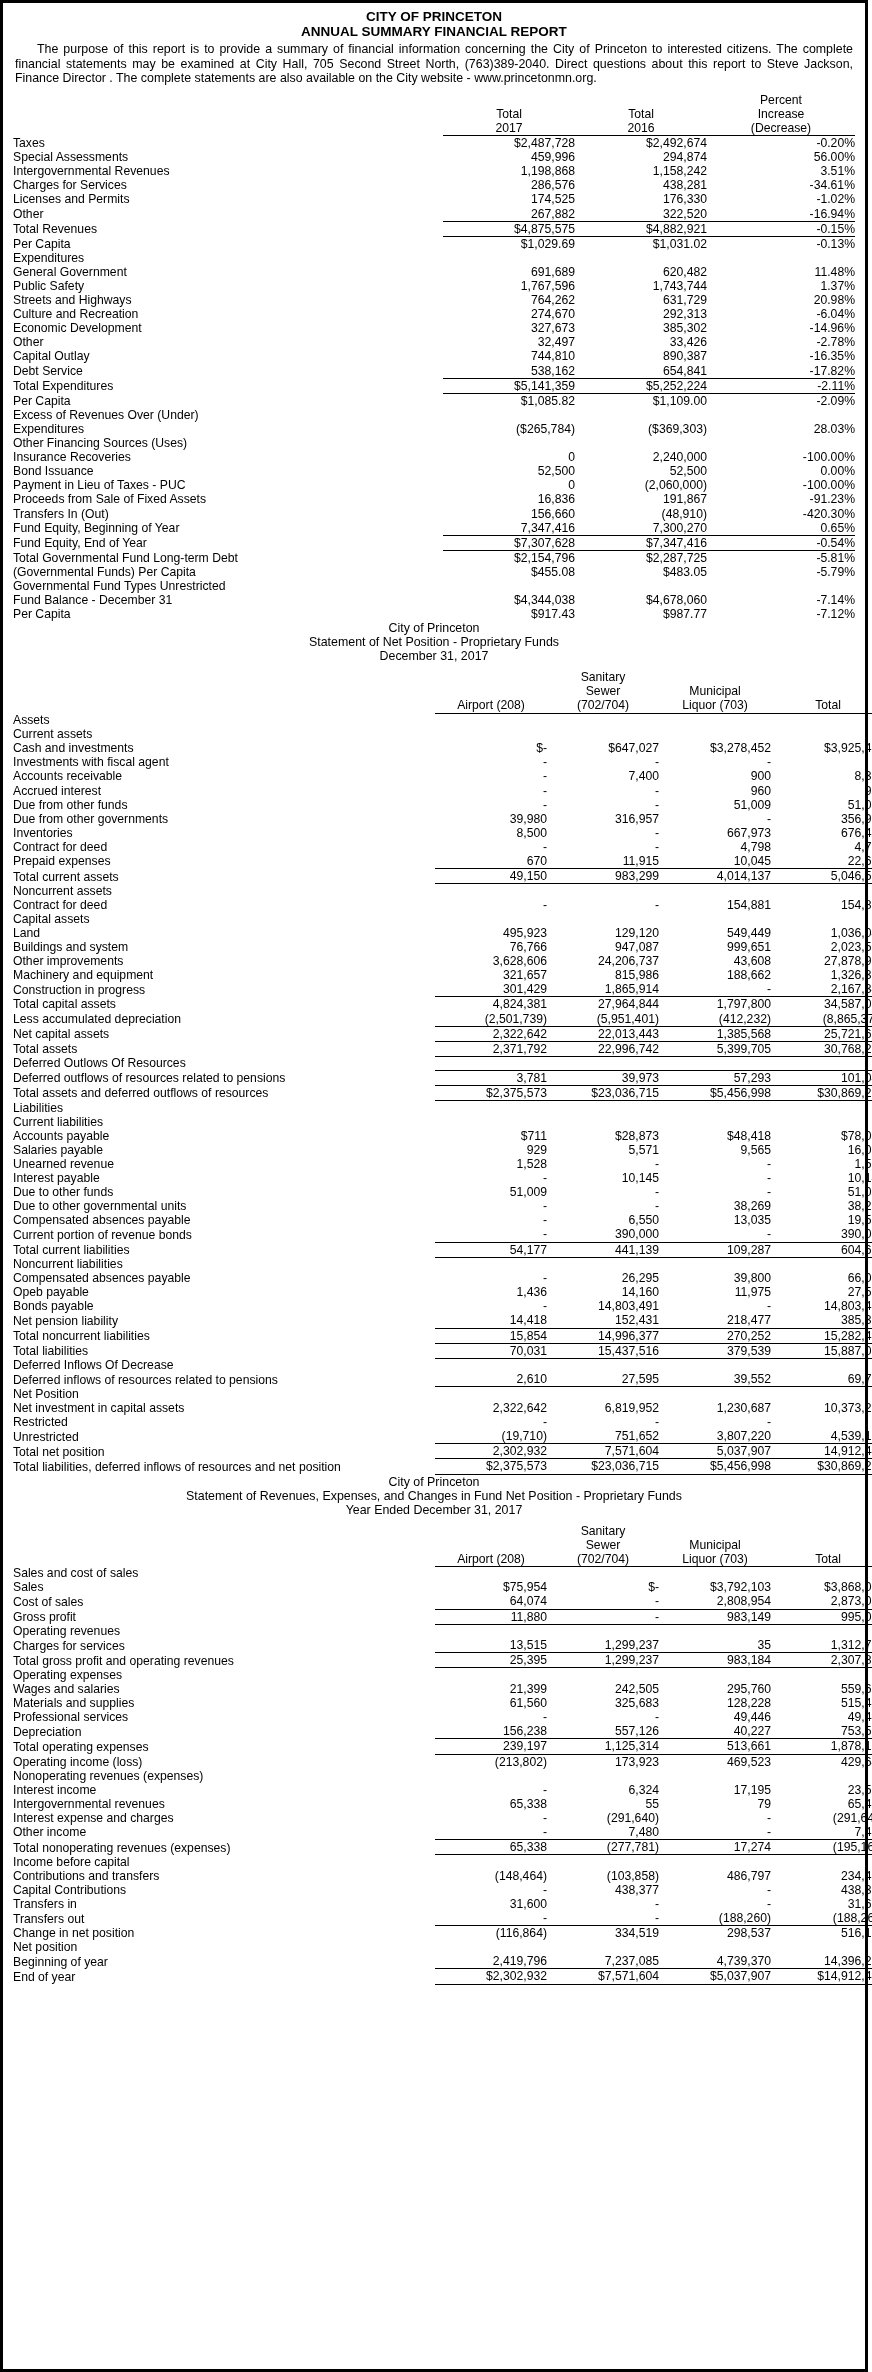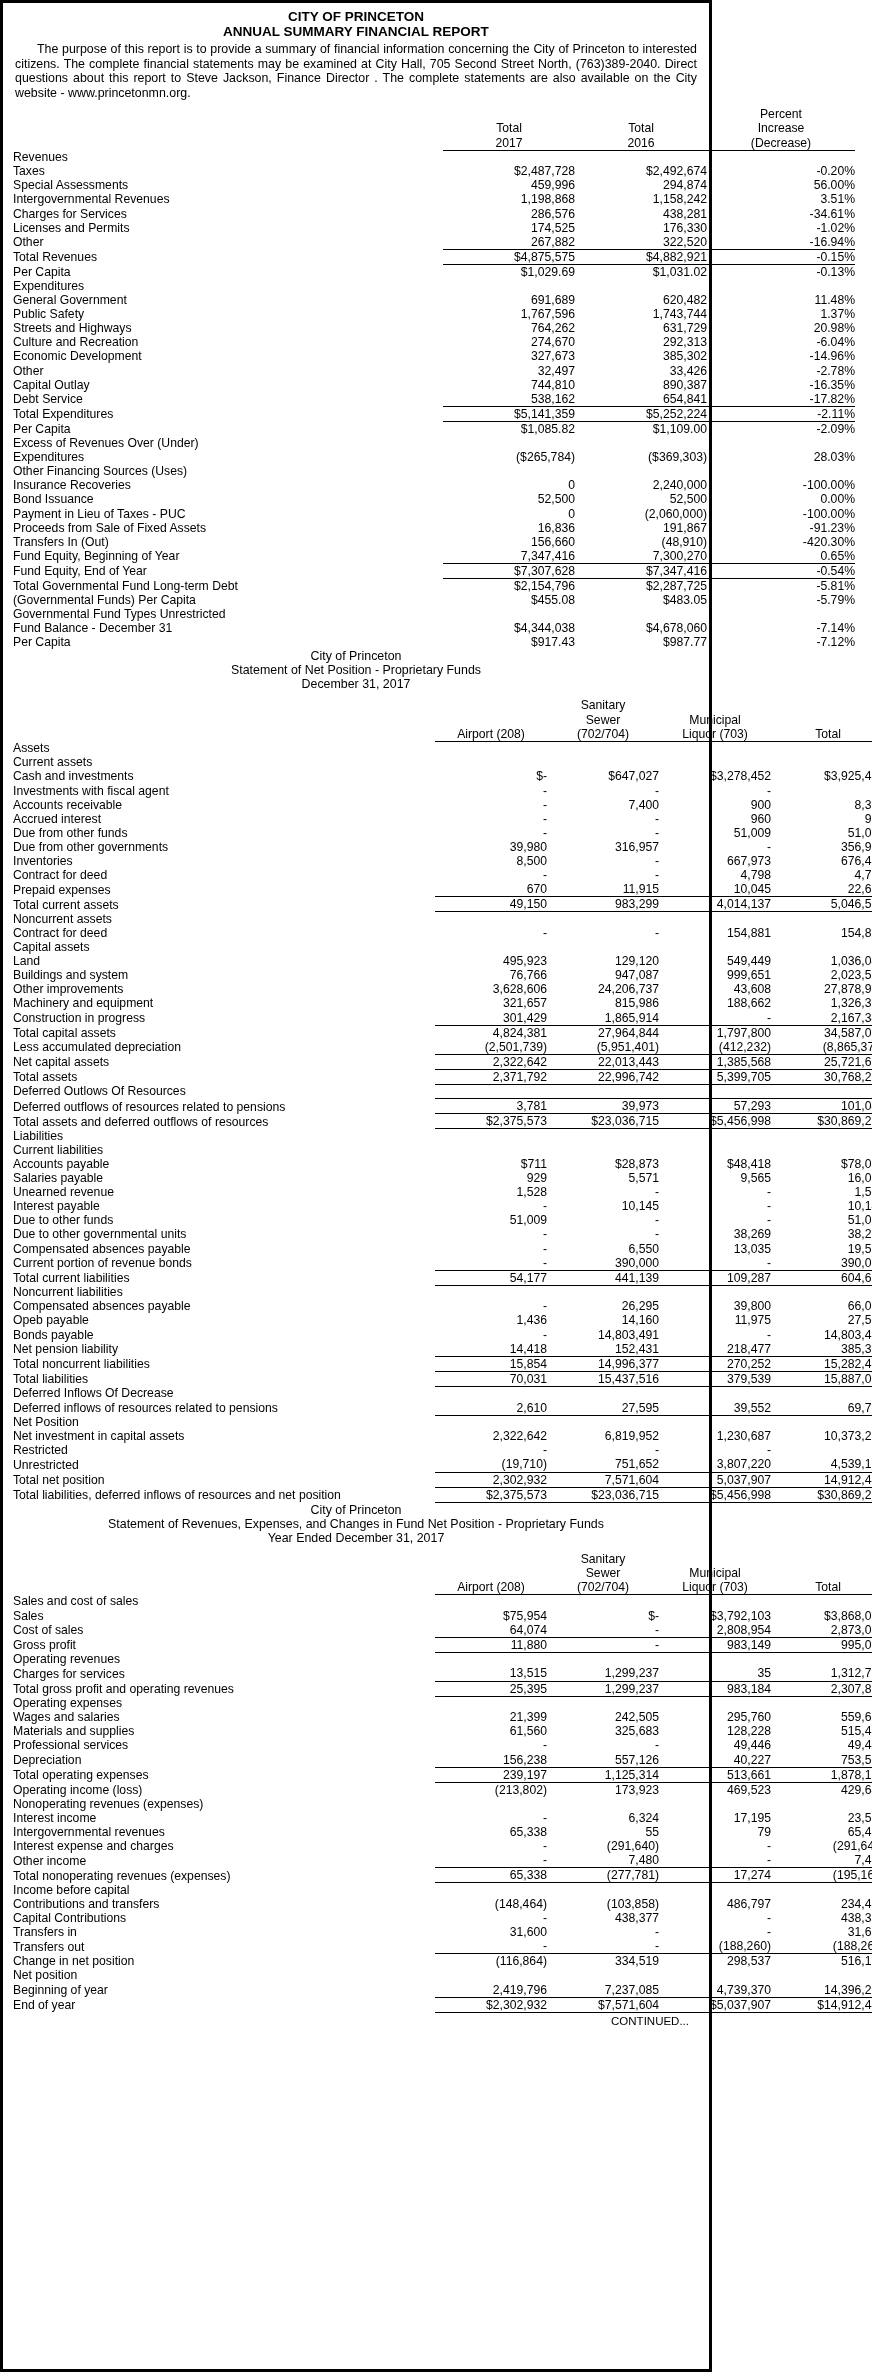--- a/index.html
+++ b/index.html
@@ -3,21 +3,21 @@
 <meta charset="utf-8">
 <style>
   html,body{margin:0;padding:0;background:#fff;}
   body{
     width:872px;
     font-family:"Liberation Sans", sans-serif;
     color:#000;
     -webkit-font-smoothing:none;
   }
   #page{
-    width:712px;
+    width:868px;
     min-height:2372px;
     box-sizing:border-box;
     border:3px solid #000;
     padding:6px 10px 16px 10px;
     background:#fff;
     position:relative;
   }
   .doc-title{
     text-align:center;
     font-weight:bold;
@@ -116,26 +116,20 @@
       </tr>
       <tr class="hdr hdr-underline">
         <td class="lbl"></td>
         <td class="num">2017</td>
         <td class="num">2016</td>
         <td class="num">(Decrease)</td>
       </tr>
     </tbody>
     <tbody id="s1-rows">
         <tr>
-          <td class="lbl i0">Revenues</td>
-          <td class="num"></td>
-          <td class="num"></td>
-          <td class="num"></td>
-        </tr>
-        <tr>
           <td class="lbl i1">Taxes</td>
           <td class="num">$2,487,728</td>
           <td class="num">$2,492,674</td>
           <td class="num">-0.20%</td>
         </tr>
         <tr>
           <td class="lbl i1">Special Assessments</td>
           <td class="num">459,996</td>
           <td class="num">294,874</td>
           <td class="num">56.00%</td>
@@ -990,15 +984,14 @@
         <tr class="rule-bot">
           <td class="lbl a1">End of year</td>
           <td class="num">$2,302,932</td>
           <td class="num">$7,571,604</td>
           <td class="num">$5,037,907</td>
           <td class="num">$14,912,443</td>
         </tr>
       </tbody>
   </table>
 
-  <div class="continued">CONTINUED...</div>
 
 </div>
 
 </body></html>

